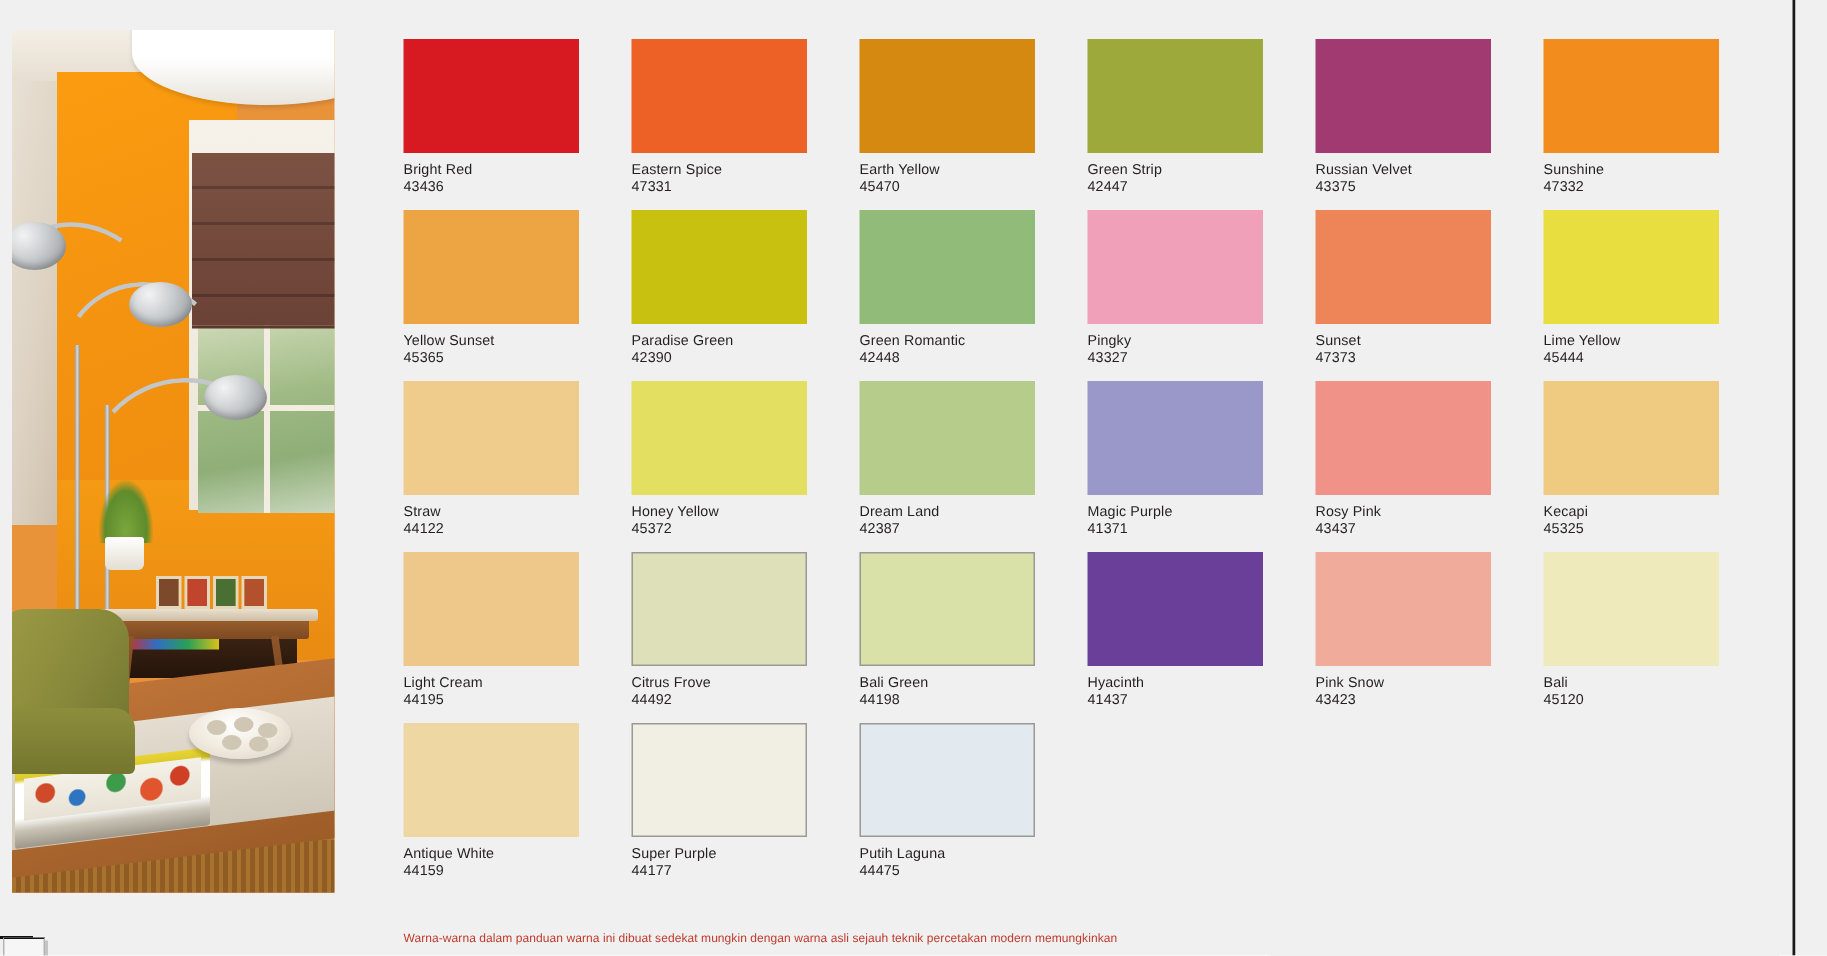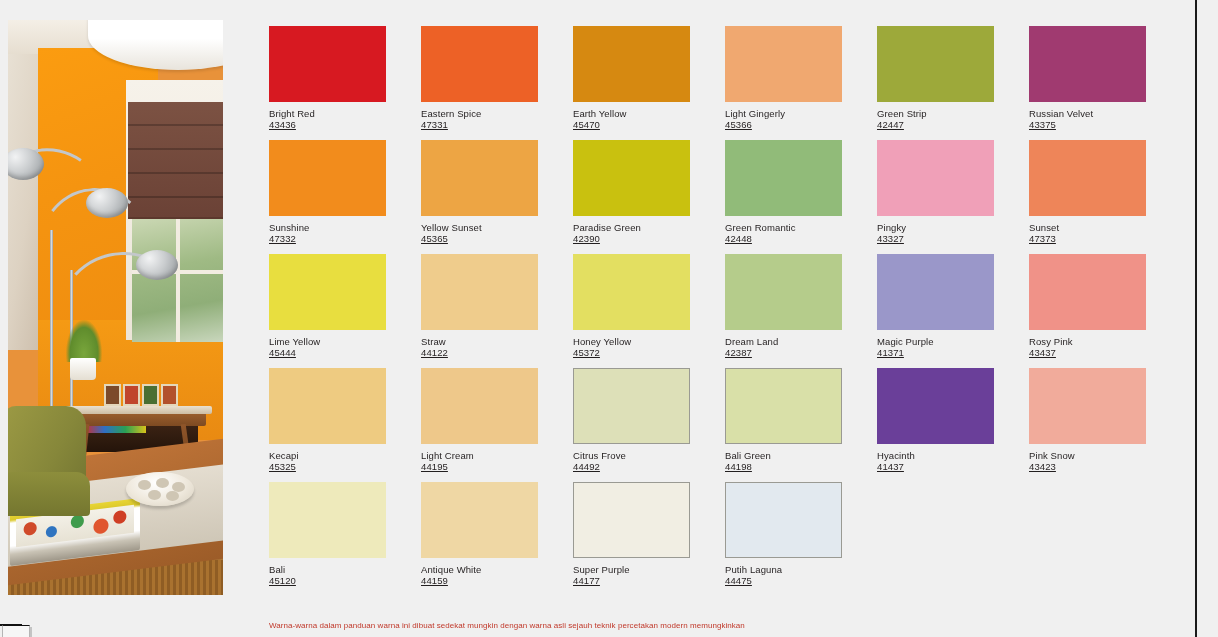--- a/index.html
+++ b/index.html
@@ -138,21 +138,21 @@
     box-sizing: border-box;
   }
   .chip.bordered { border: 1px solid #9a9a93; }
   .cname {
     font-size: 9.5px; color: #231f20;
     margin-top: 6px; line-height: 11px;
     letter-spacing: .1px; white-space: nowrap;
   }
   .ccode {
     font-size: 9.5px; color: #231f20;
-    line-height: 11px; letter-spacing: .1px; text-decoration: underline;
+    line-height: 11px; letter-spacing: .1px;
   }
   #footer-note {
     position: absolute;
     left: 269px; top: 595px;
     font-size: 8px; color: #c0392b;
     letter-spacing: .05px; white-space: nowrap; margin-top: 26px;
   }
   
   #right-rule {
     position: absolute; left: 1195px; top: 0;
@@ -256,25 +256,20 @@
           <div class="chip" style="background: rgb(237, 97, 38);"></div>
           <div class="cname">Eastern Spice</div>
           <div class="ccode">47331</div>
         </div>
         <div class="cell">
           <div class="chip" style="background: rgb(214, 137, 17);"></div>
           <div class="cname">Earth Yellow</div>
           <div class="ccode">45470</div>
         </div>
         <div class="cell">
-          <div class="chip" style="background: rgb(240, 168, 112);"></div>
-          <div class="cname">Light Gingerly</div>
-          <div class="ccode">45366</div>
-        </div>
-        <div class="cell">
           <div class="chip" style="background: rgb(157, 169, 58);"></div>
           <div class="cname">Green Strip</div>
           <div class="ccode">42447</div>
         </div>
         <div class="cell">
           <div class="chip" style="background: rgb(160, 58, 112);"></div>
           <div class="cname">Russian Velvet</div>
           <div class="ccode">43375</div>
         </div>
         <div class="cell">

